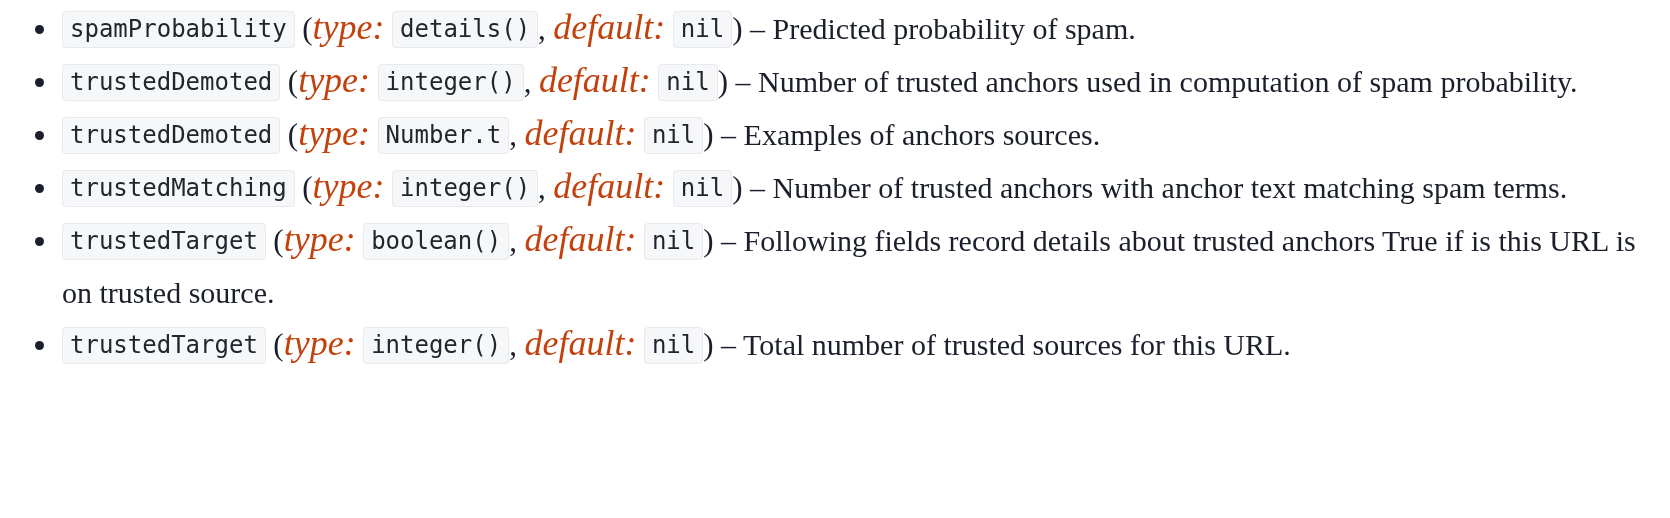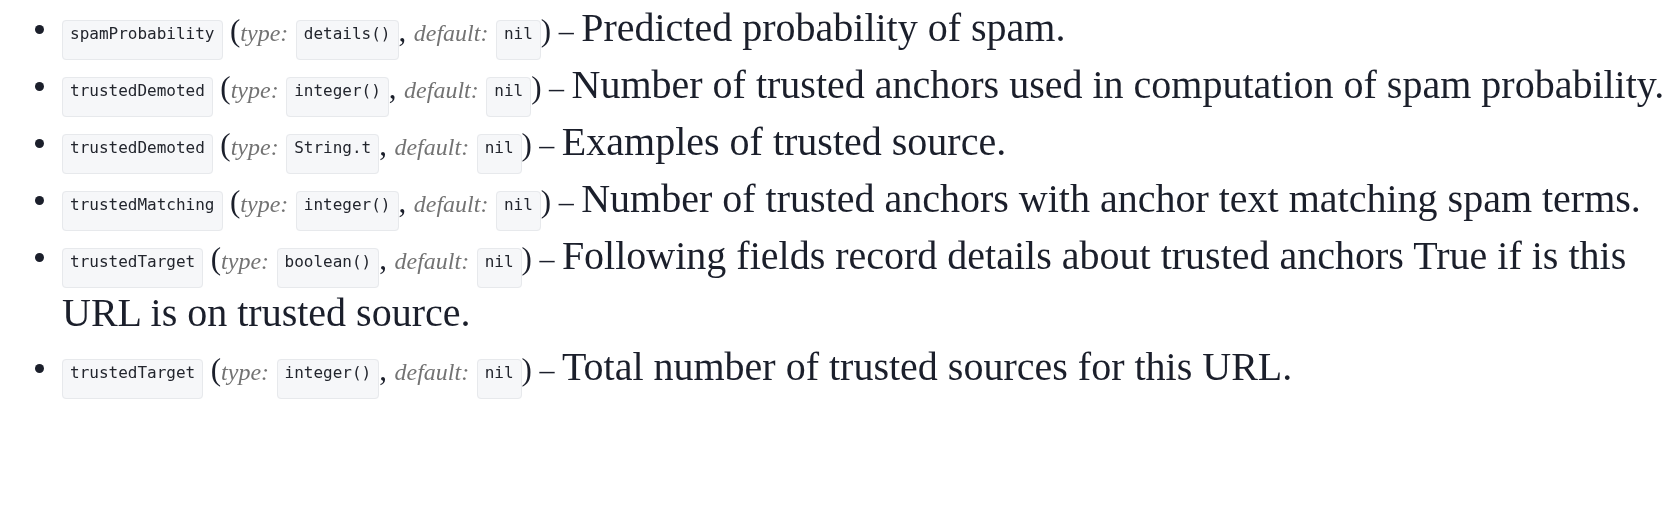--- a/index.html
+++ b/index.html
@@ -44,44 +44,44 @@
     position: absolute;
     left: 0;
     top: 23px;
     width: 9px;
     height: 9px;
     border-radius: 50%;
     background: #1b1f2b;
   }
   code.tok {
     font-family: "DejaVu Sans Mono", "Liberation Mono", monospace;
-    font-size: 16px;
+    font-size: 24px;
     background: #f6f7f9;
     border: 1px solid #e7e9ec;
     border-radius: 4px;
-    padding: 3px 7px 16px 7px;
+    padding: 3px 7px 4px 7px;
     color: #22252d;
     white-space: nowrap;
     vertical-align: 2px;
     letter-spacing: 0px;
   }
   .meta {
     font-style: italic;
     font-family: "Liberation Serif", "DejaVu Serif", serif;
-    font-size: 24px;
-    color: #737373;
+    font-size: 36px;
+    color: #c2410c;
   }
   .paren {
     font-family: "Liberation Serif", "DejaVu Serif", serif;
     font-size: 31px;
     color: #1b1f2b;
   }
   .desc {
     font-family: "Liberation Serif", "DejaVu Serif", serif;
-    font-size: 40px;
+    font-size: 30px;
     color: #1b1f2b;
   }
   .dash {
     font-family: "Liberation Serif", "DejaVu Serif", serif;
     font-size: 30px;
   }
   .sp { letter-spacing: 0; }
 </style>
 </head>
 <body>
@@ -93,21 +93,21 @@
     <code class="tok">spamProbability</code><span class="sp"> </span><span class="paren">(</span><span class="meta">type:</span> <code class="tok">details()</code><span class="paren">,</span> <span class="meta">default:</span> <code class="tok">nil</code><span class="paren">)</span> <span class="dash">–</span> <span class="desc">Predicted probability of spam.</span>
   </li>
 
   <li class="doc-item">
     <span class="bullet"></span>
     <code class="tok">trustedDemoted</code><span class="sp"> </span><span class="paren">(</span><span class="meta">type:</span> <code class="tok">integer()</code><span class="paren">,</span> <span class="meta">default:</span> <code class="tok">nil</code><span class="paren">)</span> <span class="dash">–</span> <span class="desc">Number of trusted anchors used in computation of spam probability.</span>
   </li>
 
   <li class="doc-item">
     <span class="bullet"></span>
-    <code class="tok">trustedDemoted</code><span class="sp"> </span><span class="paren">(</span><span class="meta">type:</span> <code class="tok">String.t</code><span class="paren">,</span> <span class="meta">default:</span> <code class="tok">nil</code><span class="paren">)</span> <span class="dash">–</span> <span class="desc">Examples of trusted source.</span>
+    <code class="tok">trustedDemoted</code><span class="sp"> </span><span class="paren">(</span><span class="meta">type:</span> <code class="tok">Number.t</code><span class="paren">,</span> <span class="meta">default:</span> <code class="tok">nil</code><span class="paren">)</span> <span class="dash">–</span> <span class="desc">Examples of anchors sources.</span>
   </li>
 
   <li class="doc-item">
     <span class="bullet"></span>
     <code class="tok">trustedMatching</code><span class="sp"> </span><span class="paren">(</span><span class="meta">type:</span> <code class="tok">integer()</code><span class="paren">,</span> <span class="meta">default:</span> <code class="tok">nil</code><span class="paren">)</span> <span class="dash">–</span> <span class="desc">Number of trusted anchors with anchor text matching spam terms.</span>
   </li>
 
   <li class="doc-item">
     <span class="bullet"></span>
     <code class="tok">trustedTarget</code><span class="sp"> </span><span class="paren">(</span><span class="meta">type:</span> <code class="tok">boolean()</code><span class="paren">,</span> <span class="meta">default:</span> <code class="tok">nil</code><span class="paren">)</span> <span class="dash">–</span> <span class="desc">Following fields record details about trusted anchors True if is this URL is on trusted source.</span>

